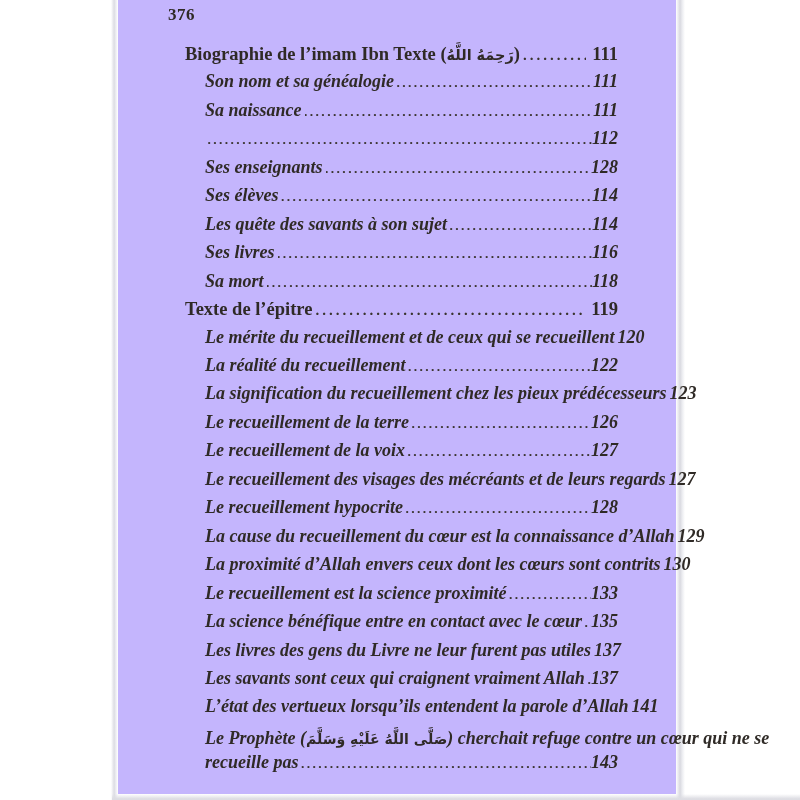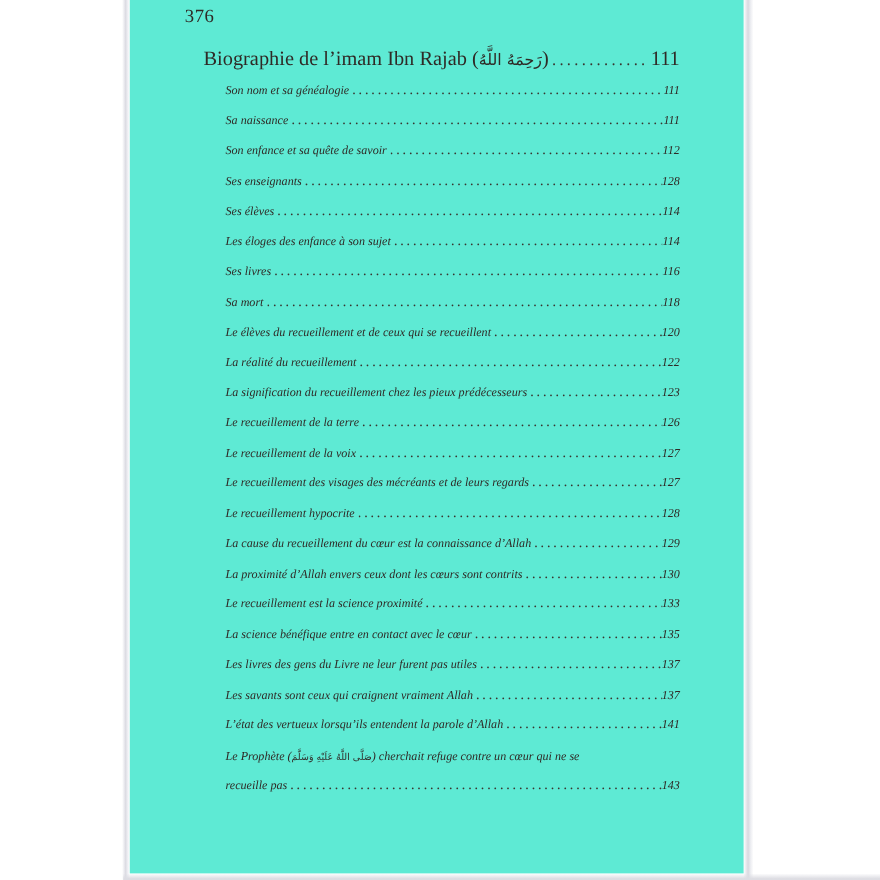--- a/index.html
+++ b/index.html
@@ -27,22 +27,23 @@
     background: linear-gradient(90deg, rgba(255,255,255,0), #d9d9e0 45%, #ecedf1 70%, rgba(255,255,255,0));
   }
   .edge-bottom {
     position: absolute; left: 112px; right: 0; bottom: 0; height: 6px;
     background: linear-gradient(180deg, rgba(255,255,255,0), #dddde3 80%);
   }
   .page {
     position: absolute;
     left: 118px; top: 0;
     width: 558px; height: 794px;
-    background: #5eead4;
+    background: #c4b5fd;
     color: #2f2a26;
+    font-weight: bold;
   }
   .folio {
     position: absolute;
     left: 50px; top: 5px;
     font-size: 17px;
     letter-spacing: 0.5px;
   }
   .toc {
     position: absolute;
     left: 0; top: 41px; right: 0;
@@ -52,21 +53,21 @@
     align-items: baseline;
     line-height: 26.45px;
     padding-right: 58px;
   }
   .row.section {
     padding-left: 67px;
     font-size: 18.5px;
   }
   .row.sub {
     padding-left: 87px;
-    font-size: 11px;
+    font-size: 18px;
     font-style: italic;
   }
   .row.wrap-first { margin-top: 5px; line-height: 23px; }
   .row.wrap-last  { line-height: 23px; }
   .title { white-space: nowrap; }
   .ar {
     font-family: "DejaVu Sans", sans-serif;
     font-style: normal;
     font-size: 0.78em;
   }
@@ -91,66 +92,70 @@
 
 <div class="photo">
   <div class="edge-left"></div>
   <div class="edge-right"></div>
   <div class="edge-bottom"></div>
 
   <div class="page">
     <div class="folio">376</div>
     <div class="toc" id="toc">
         <div class="row section">
-          <span class="title"><span>Biographie de l’imam Ibn Rajab (</span><span class="ar">رَحِمَهُ اللَّهُ</span><span>)</span></span>
+          <span class="title"><span>Biographie de l’imam Ibn Texte (</span><span class="ar">رَحِمَهُ اللَّهُ</span><span>)</span></span>
           <span class="leader"></span>
           <span class="num">111</span>
         </div>
         <div class="row sub">
           <span class="title"><span>Son nom et sa généalogie</span></span>
           <span class="leader"></span>
           <span class="num">111</span>
         </div>
         <div class="row sub">
           <span class="title"><span>Sa naissance</span></span>
           <span class="leader"></span>
           <span class="num">111</span>
         </div>
         <div class="row sub">
-          <span class="title"><span>Son enfance et sa quête de savoir</span></span>
           <span class="leader"></span>
           <span class="num">112</span>
         </div>
         <div class="row sub">
           <span class="title"><span>Ses enseignants</span></span>
           <span class="leader"></span>
           <span class="num">128</span>
         </div>
         <div class="row sub">
           <span class="title"><span>Ses élèves</span></span>
           <span class="leader"></span>
           <span class="num">114</span>
         </div>
         <div class="row sub">
-          <span class="title"><span>Les éloges des enfance à son sujet</span></span>
+          <span class="title"><span>Les quête des savants à son sujet</span></span>
           <span class="leader"></span>
           <span class="num">114</span>
         </div>
         <div class="row sub">
           <span class="title"><span>Ses livres</span></span>
           <span class="leader"></span>
           <span class="num">116</span>
         </div>
         <div class="row sub">
           <span class="title"><span>Sa mort</span></span>
           <span class="leader"></span>
           <span class="num">118</span>
         </div>
-        <div class="row sub">
-          <span class="title"><span>Le élèves du recueillement et de ceux qui se recueillent</span></span>
+        <div class="row section">
+          <span class="title"><span>Texte de l’épitre</span></span>
+          <span class="leader"></span>
+          <span class="num">119</span>
+        </div>
+        <div class="row sub">
+          <span class="title"><span>Le mérite du recueillement et de ceux qui se recueillent</span></span>
           <span class="leader"></span>
           <span class="num">120</span>
         </div>
         <div class="row sub">
           <span class="title"><span>La réalité du recueillement</span></span>
           <span class="leader"></span>
           <span class="num">122</span>
         </div>
         <div class="row sub">
           <span class="title"><span>La signification du recueillement chez les pieux prédécesseurs</span></span>

